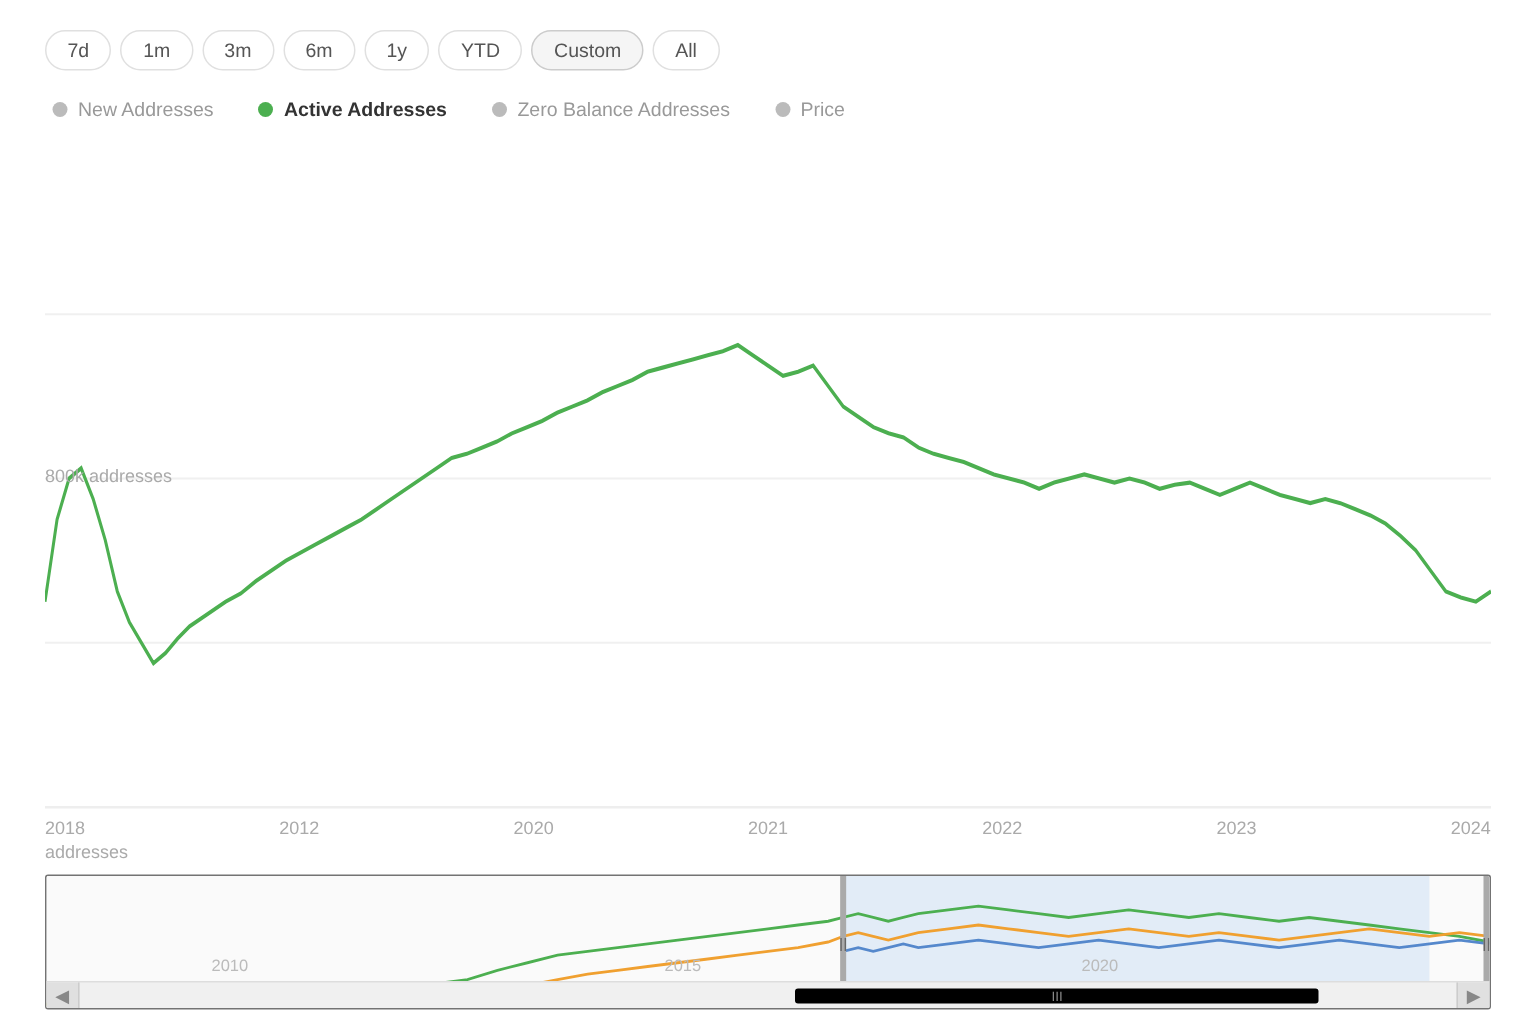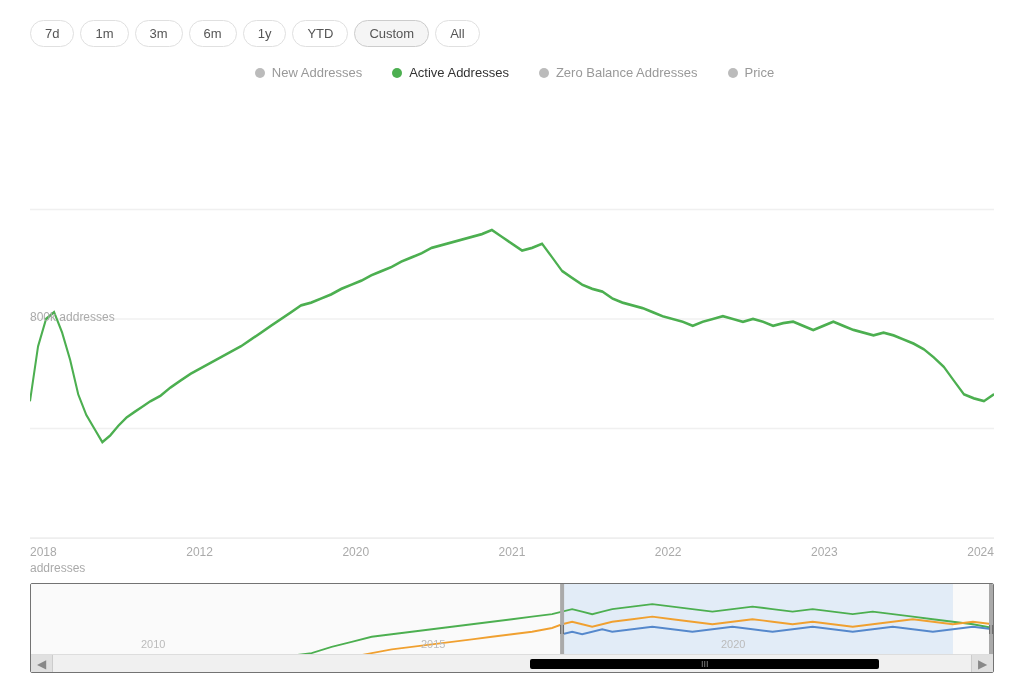--- a/index.html
+++ b/index.html
@@ -44,32 +44,31 @@
       font-weight: 500;
     }
 
     
     .legend {
       display: flex;
       flex-wrap: wrap;
       gap: 6px 30px;
       margin-bottom: 20px;
       padding-left: 5px;
-      justify-content: center;
     }
     .legend-item {
       display: flex;
       align-items: center;
       gap: 7px;
       color: #999;
       font-size: 13px;
     }
     .legend-item.active {
       color: #333;
-      font-weight: 400;
+      font-weight: 700;
     }
     .legend-dot {
       width: 10px;
       height: 10px;
       border-radius: 50%;
     }
 
     
     .chart-area {
       flex: 1;
@@ -440,21 +439,21 @@
 
         <rect x="528" y="0" width="4" height="70" fill="#aaa"></rect>
         <text x="530" y="40" text-anchor="middle" fill="#666" font-size="10">II</text>
 
         <rect x="956" y="0" width="4" height="70" fill="#aaa"></rect>
         <text x="958" y="40" text-anchor="middle" fill="#666" font-size="10">II</text>
       </svg>
 
       
       <div style="position:absolute; bottom:22px; left:110px; font-size:11px; color:#bbb;">2010</div>
-      <div style="position:absolute; bottom:22px; left:390px; font-size:11px; color:#bbb;text-align:right;">2015</div>
+      <div style="position:absolute; bottom:22px; left:412px; font-size:11px; color:#bbb;text-align:right;">2015</div>
       <div style="position:absolute; bottom:22px; left:690px; font-size:11px; color:#bbb;">2020</div>
 
       
       <div style="position:absolute; bottom:0; left:0; right:0; height:18px; background:#f0f0f0; display:flex; align-items:center; border-top:1px solid #ddd;">
         <div style="width:22px; height:18px; background:#e0e0e0; border-right:1px solid #ccc; display:flex; align-items:center; justify-content:center; cursor:pointer; font-size:12px; color:#888;">◀</div>
         <div style="flex:1; position:relative; height:18px;">
           <div style="position:absolute; left:52%; width:38%; height:10px; top:4px; background:#000000; border-radius:2px; cursor:pointer; display:flex; align-items:center; justify-content:center; font-size:9px; color:#888;">III</div>
         </div>
         <div style="width:22px; height:18px; background:#e0e0e0; border-left:1px solid #ccc; display:flex; align-items:center; justify-content:center; cursor:pointer; font-size:12px; color:#888;">▶</div>
       </div>

